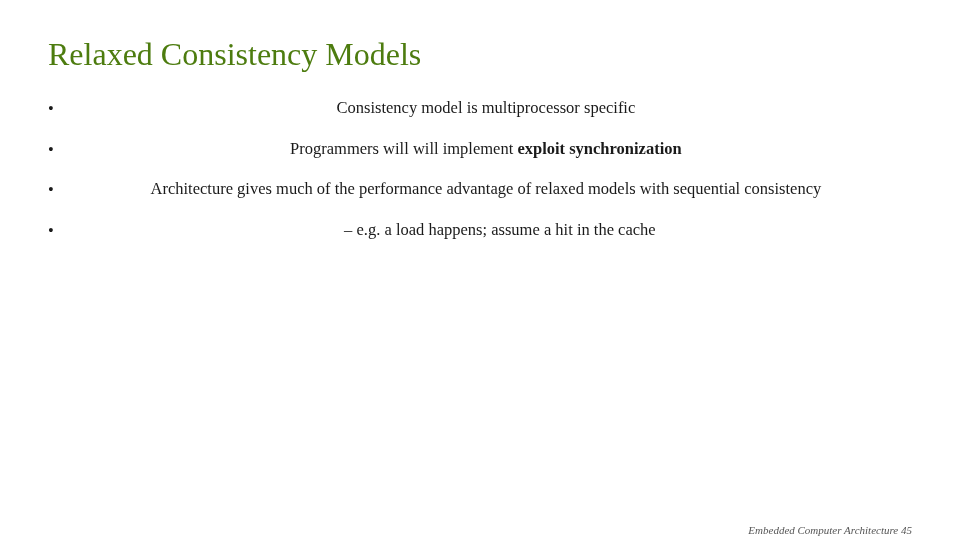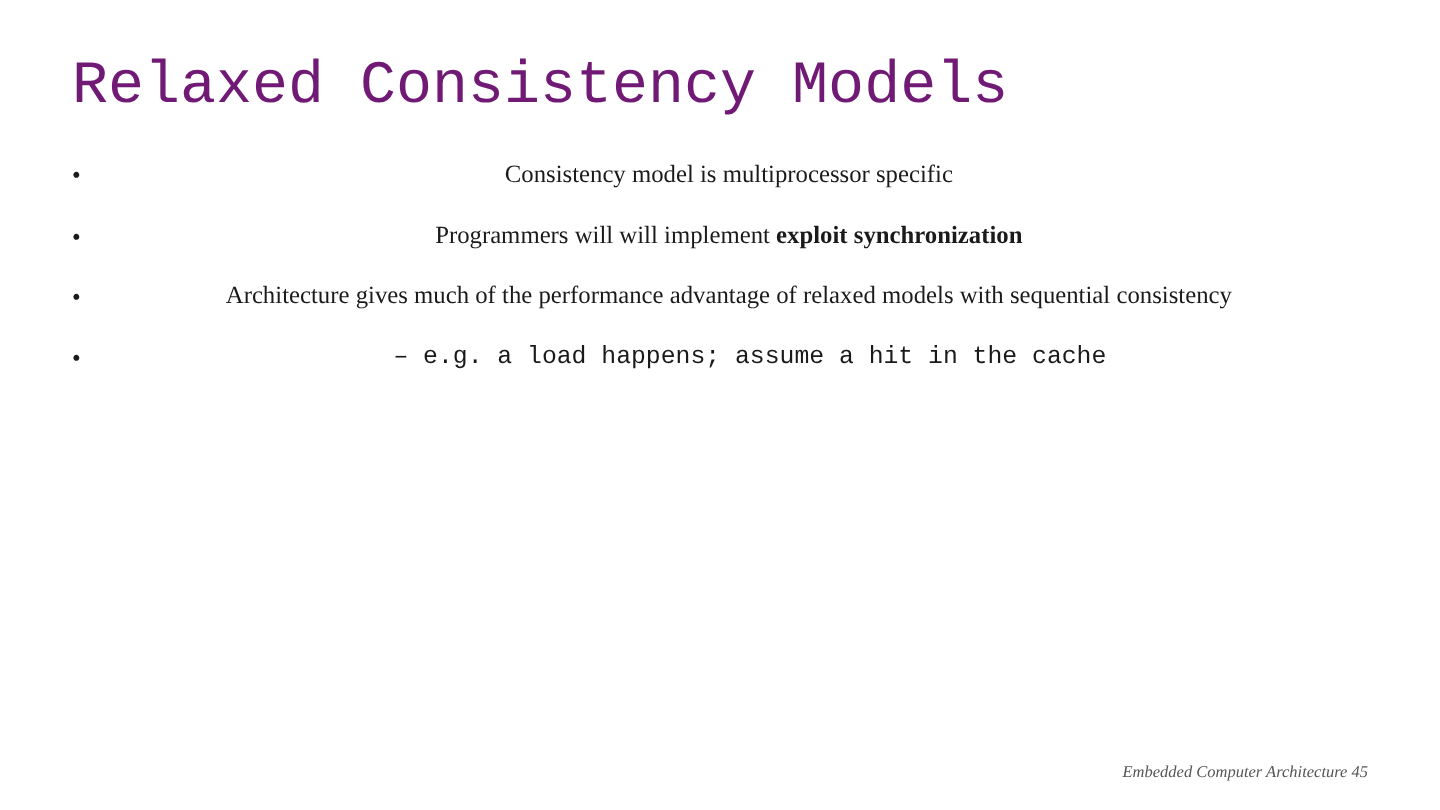--- a/index.html
+++ b/index.html
@@ -18,25 +18,25 @@
 
     .slide {
       width: 960px;
       height: 540px;
       background: #ffffff;
       padding: 36px 48px 28px 48px;
       position: relative;
     }
 
     .slide-title {
-      font-size: 40px;
+      font-size: 32px;
       font-weight: normal;
-      color: #701a75;
+      color: #4d7c0f;
       margin-bottom: 22px;
-      font-family: Liberation Mono, monospace;
+      font-family: Liberation Serif, serif;
     }
 
     .content {
       font-size: 16.5px;
       color: #1a1a1a;
       line-height: 1.55;
     }
 
     .bullet-item {
       display: flex;
@@ -61,30 +61,29 @@
     }
 
     .sub-bullet-item {
       display: flex;
       align-items: flex-start;
       margin-bottom: 3px;
     }
 
     .sub-bullet-item .text {
       flex: 1;
-      font-family: Liberation Mono, monospace;
     }
 
     .highlight-link {
       color: #2e6eb0;
     }
 
     .footer {
       position: absolute;
-      bottom: 19px;
+      bottom: 4px;
       right: 48px;
       font-size: 11px;
       color: #555555;
       font-family: 'Times New Roman', Times, serif;
       font-style: italic;
     }
   </style>
 </head>
 <body>
 

